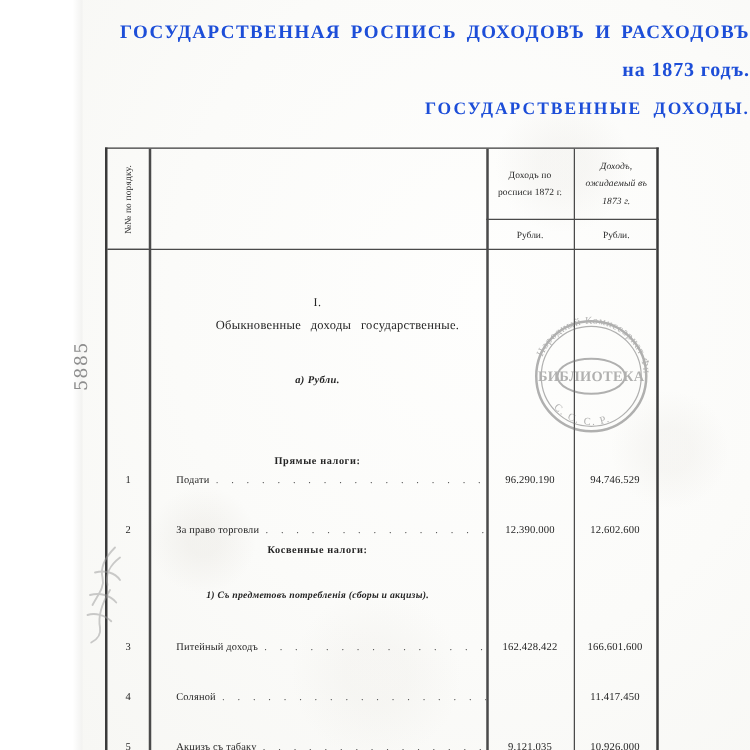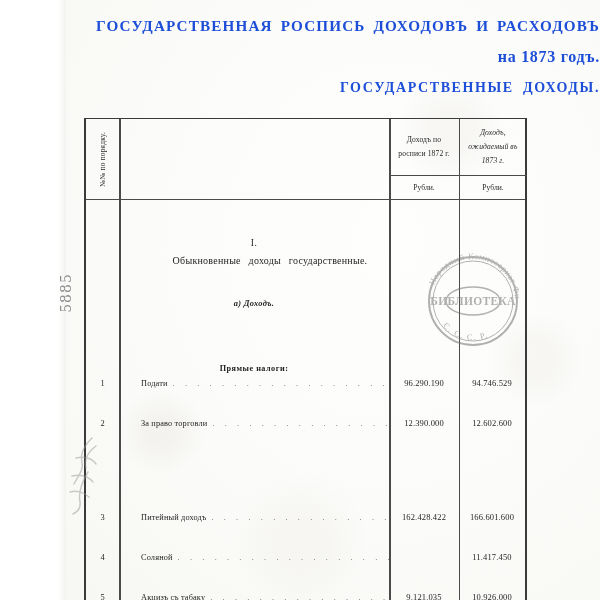--- a/index.html
+++ b/index.html
@@ -320,22 +320,24 @@
 
       <div class="unit-cell" id="unit-c1">Рубли.</div>
       <div class="unit-cell" id="unit-c2">Рубли.</div>
 
       <div id="numhdr-bottom"></div>
       <div id="hdr-bottom"></div>
     </div>
 
     <div class="srow" id="s-roman">I.</div>
     <div class="srow" id="s-ordinary">Обыкновенные   доходы государственные.</div>
-    <div class="srow" id="s-taxes">а) Доходъ.</div>
+    <div class="srow" id="s-taxes">а) Рубли.</div>
     <div class="srow" id="s-direct">Прямые налоги:</div>
+    <div class="srow" id="s-indirect">Косвенные налоги:</div>
+    <div class="srow" id="s-sub1">1) Съ предметовъ потребленія (сборы и акцизы).</div>
 
     <div class="drow" id="row1">
       <div class="num">1</div>
       <div class="label">
         <span>Подати</span>
         <span class="leader">. . . . . . . . . . . . . . . . . . . . . . . . . . . .</span>
       </div>
       <div class="v1">96.290.190</div>
       <div class="v2">94.746.529</div>
     </div>

